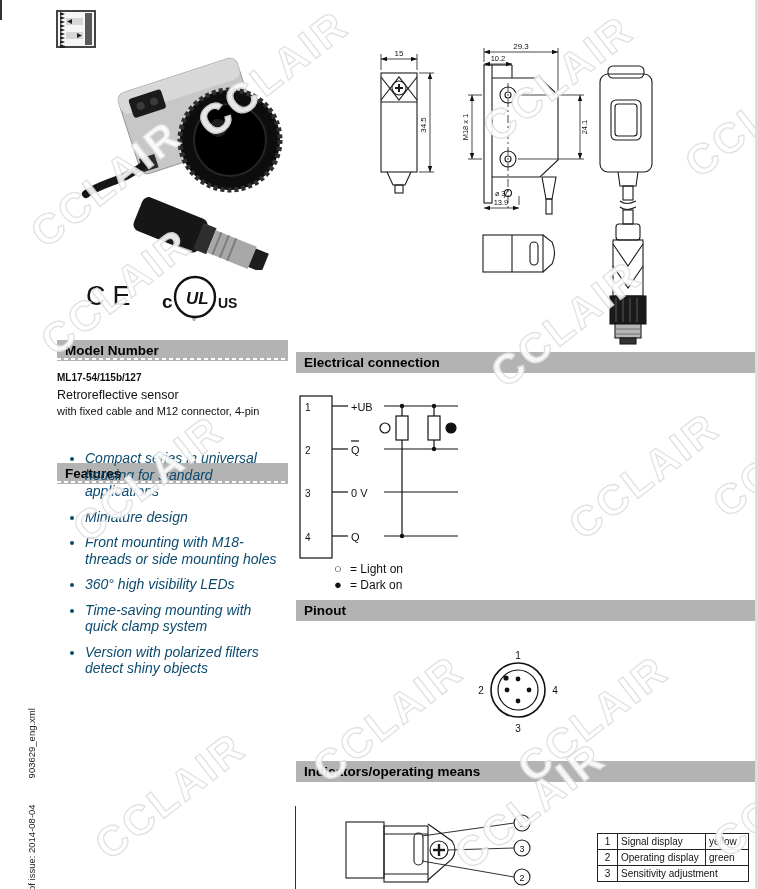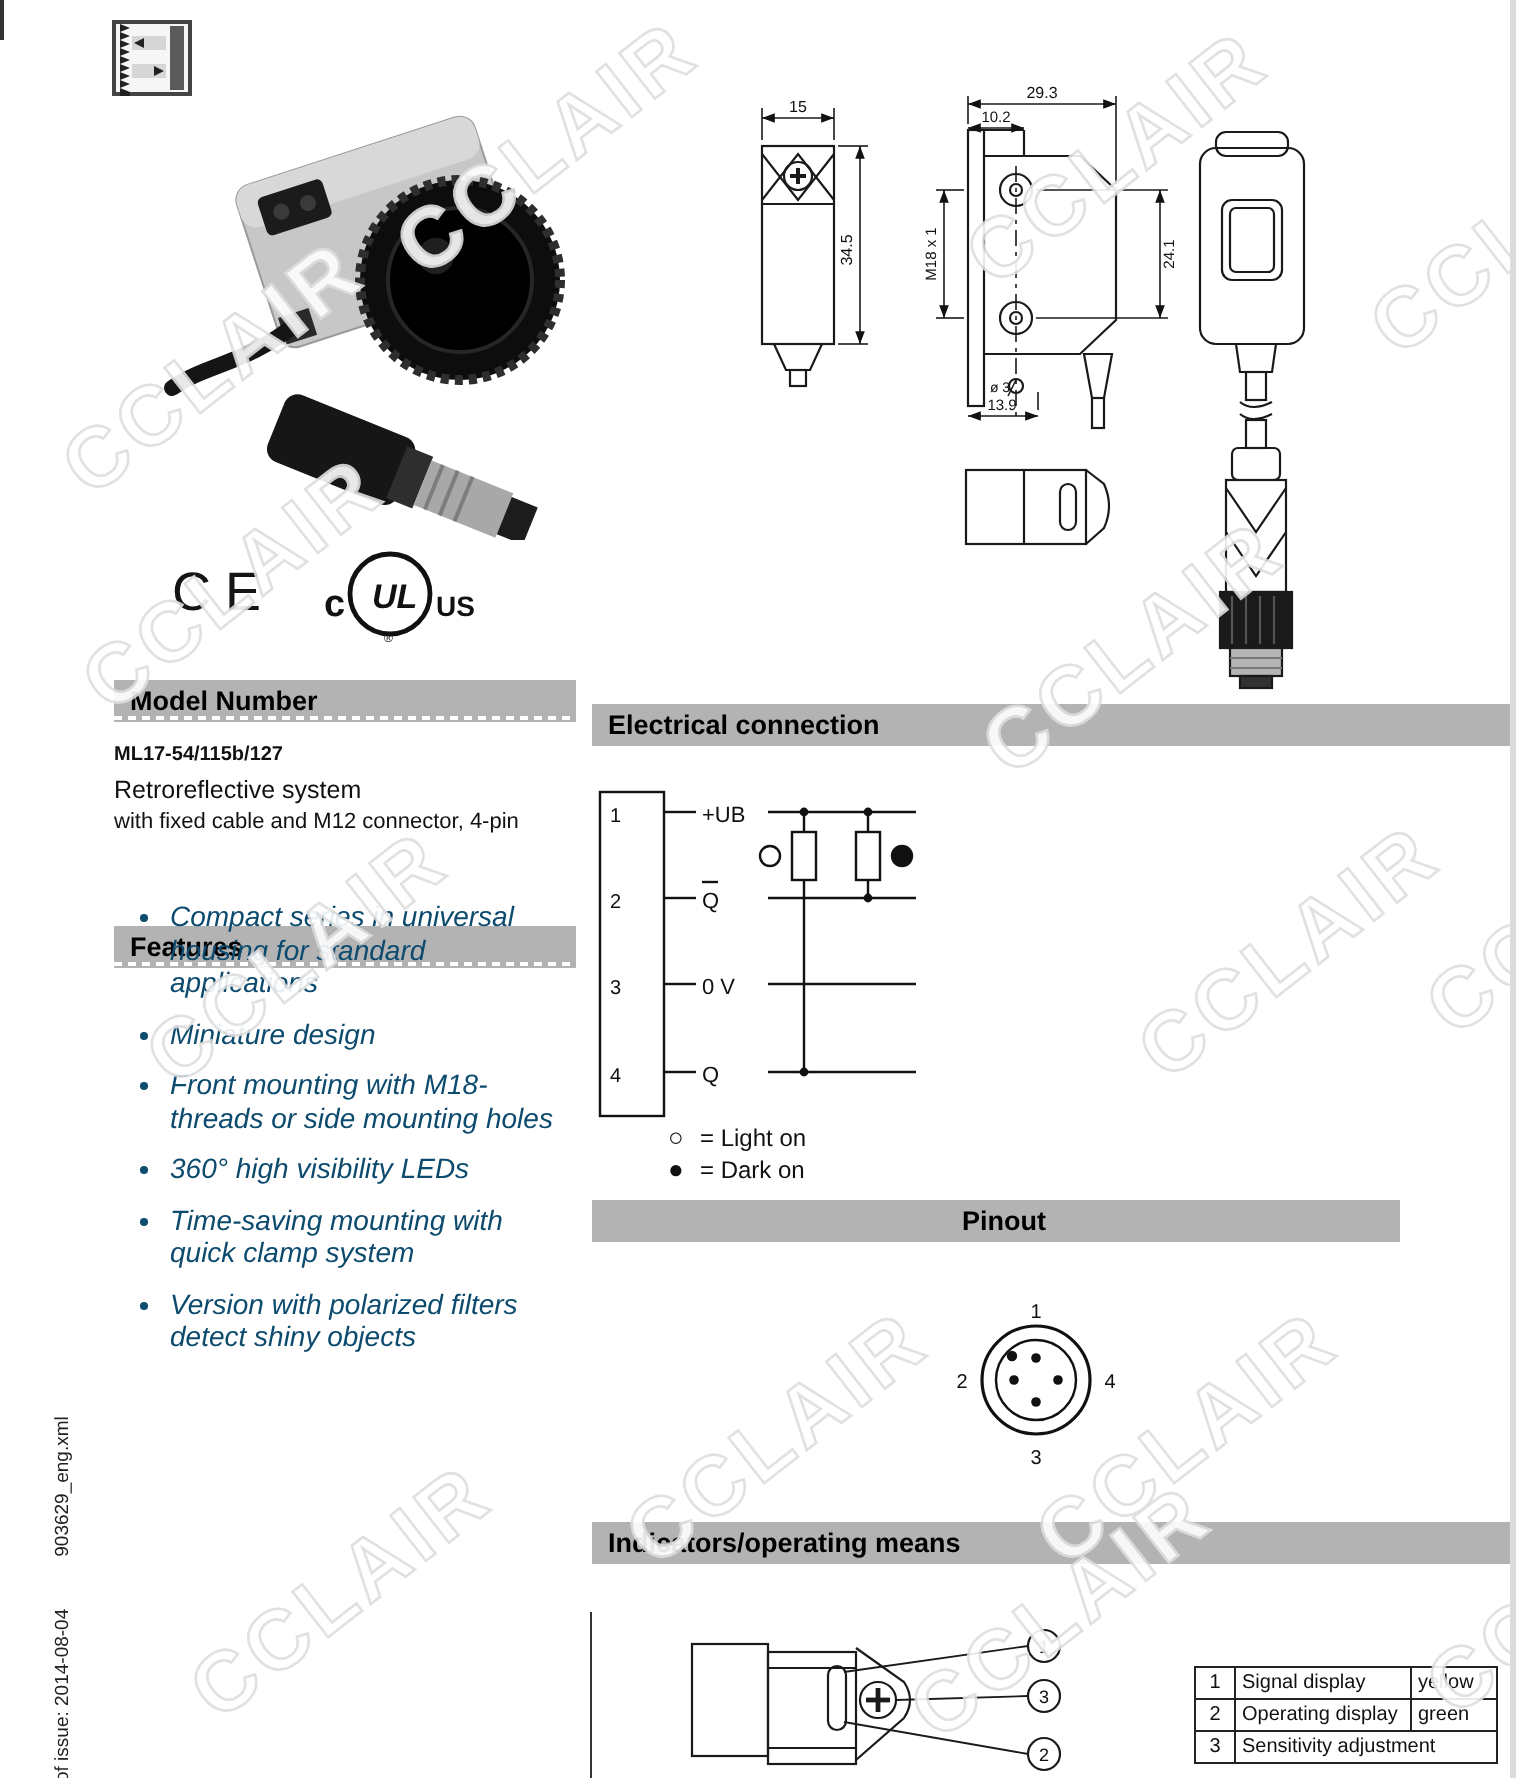--- a/index.html
+++ b/index.html
@@ -119,21 +119,21 @@
   <svg class="abs" style="left:150px;top:270px;z-index:2;" width="92" height="52" viewBox="0 0 92 52">
     <text x="12" y="38" font-size="19" font-weight="bold">c</text>
     <circle cx="45" cy="27" r="20" fill="none" stroke="#111" stroke-width="2.4"></circle>
     <text x="36" y="34" font-size="17" font-weight="bold" font-style="italic">UL</text>
     <text x="68" y="38" font-size="14" font-weight="bold">US</text>
     <text x="42" y="51" font-size="6">®</text>
   </svg>
 
   <div class="hdr dashed" style="left:57px;top:340px;width:231px;">Model Number</div>
   <div class="model-line" style="top:372px;font-size:10px;font-weight:bold;">ML17-54/115b/127</div>
-  <div class="model-line" style="top:388px;font-size:12.5px;">Retroreflective system</div>
+  <div class="model-line" style="top:388px;font-size:12.5px;">Retroreflective sensor</div>
   <div class="model-line" style="top:405px;font-size:11px;">with fixed cable and M12 connector, 4-pin</div>
 
   <div class="hdr dashed" style="left:57px;top:427px;width:231px;margin-top:36px;">Features</div>
   <div class="features-list">
     <ul>
       <li>Compact series in universal housing for standard applications</li>
       <li>Miniature design</li>
       <li>Front mounting with M18-threads or side mounting holes</li>
       <li>360° high visibility LEDs</li>
       <li>Time-saving mounting with quick clamp system</li>
@@ -280,21 +280,21 @@
     <text x="53" y="149" font-size="11">Q</text>
   </svg>
 
   <div class="legend-row" style="top:561px;">
     <span class="sym">○</span><span>= Light on</span>
   </div>
   <div class="legend-row" style="top:577px;">
     <span class="sym">●</span><span>= Dark on</span>
   </div>
 
-  <div class="hdr" style="left:296px;top:600px;width:404px;text-align:center;">Pinout</div>
+  <div class="hdr" style="left:296px;top:600px;width:459px;">Pinout</div>
 
   <svg class="abs" style="left:450px;top:646px;z-index:1;" width="140" height="92" viewBox="0 0 140 92">
     <circle cx="68" cy="44" r="27" fill="none" stroke="#111" stroke-width="1.6"></circle>
     <circle cx="68" cy="44" r="20" fill="none" stroke="#111" stroke-width="1.2"></circle>
     <g fill="#111">
       <circle cx="68" cy="33" r="2.4"></circle>
       <circle cx="57" cy="44" r="2.4"></circle>
       <circle cx="79" cy="44" r="2.4"></circle>
       <circle cx="68" cy="55" r="2.4"></circle>
       <circle cx="56" cy="32" r="2.6"></circle>

